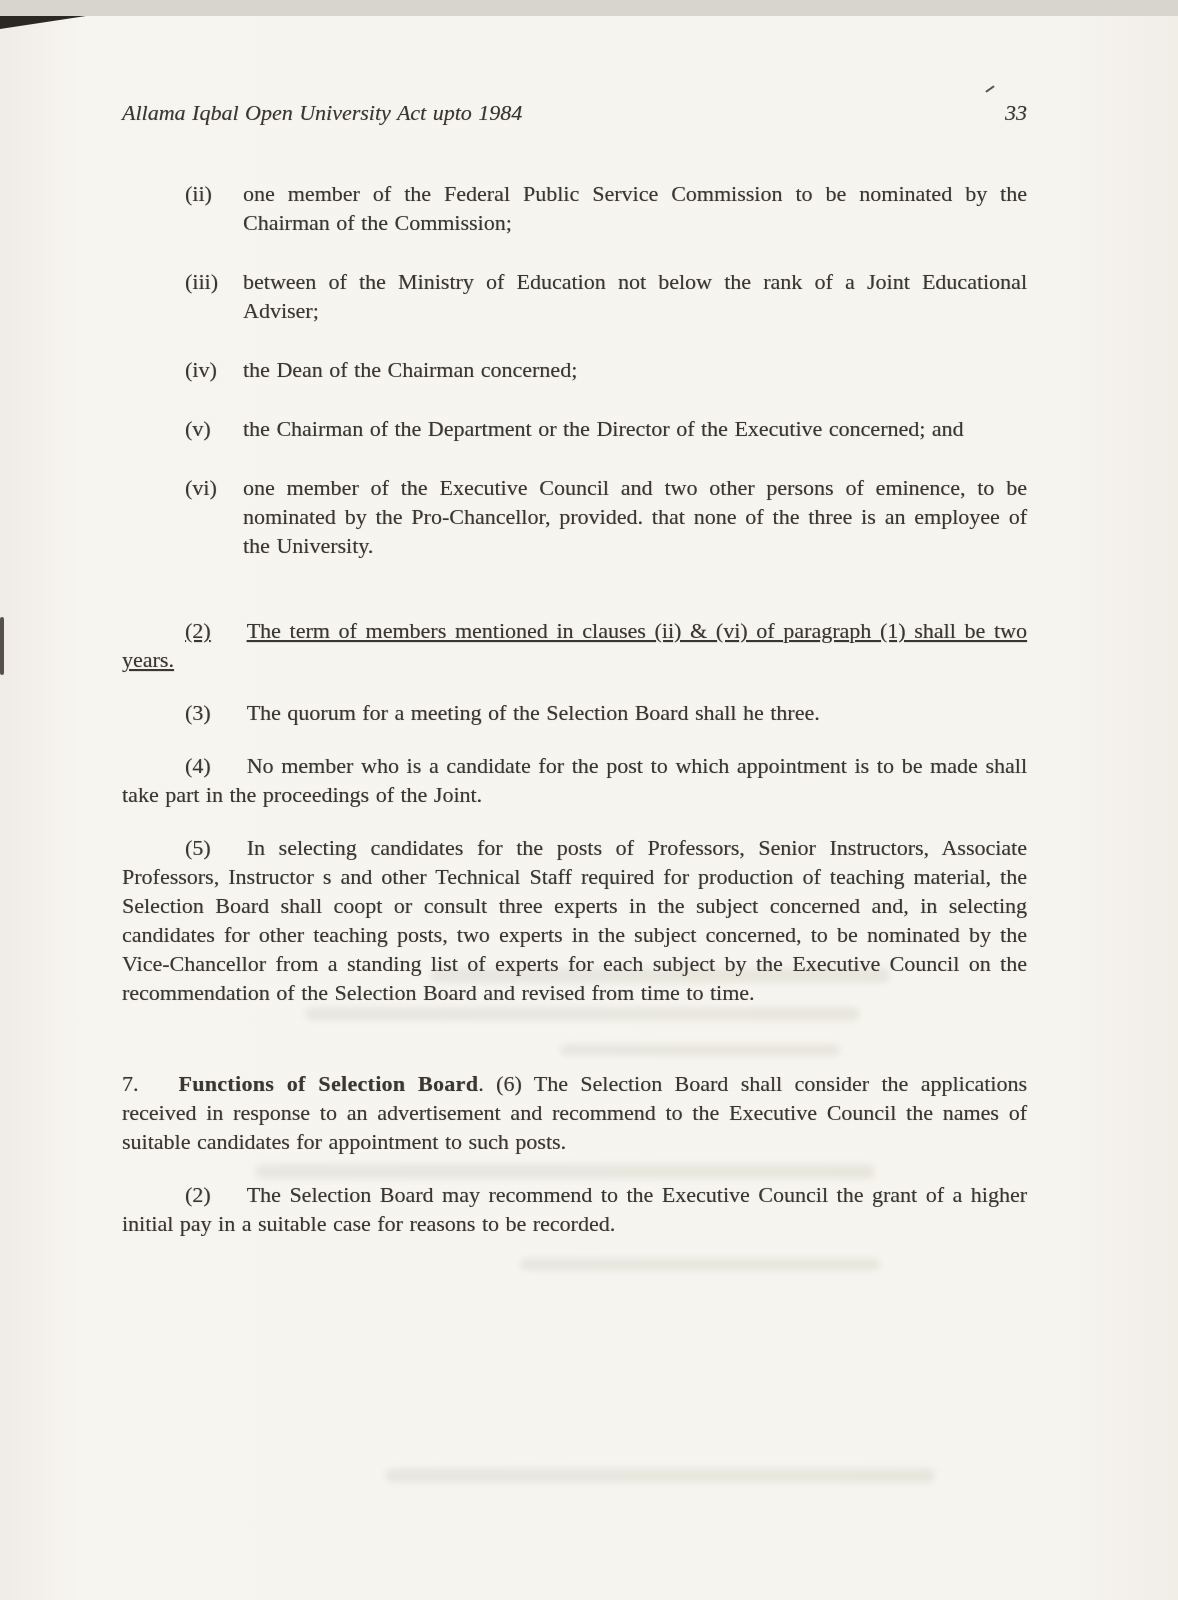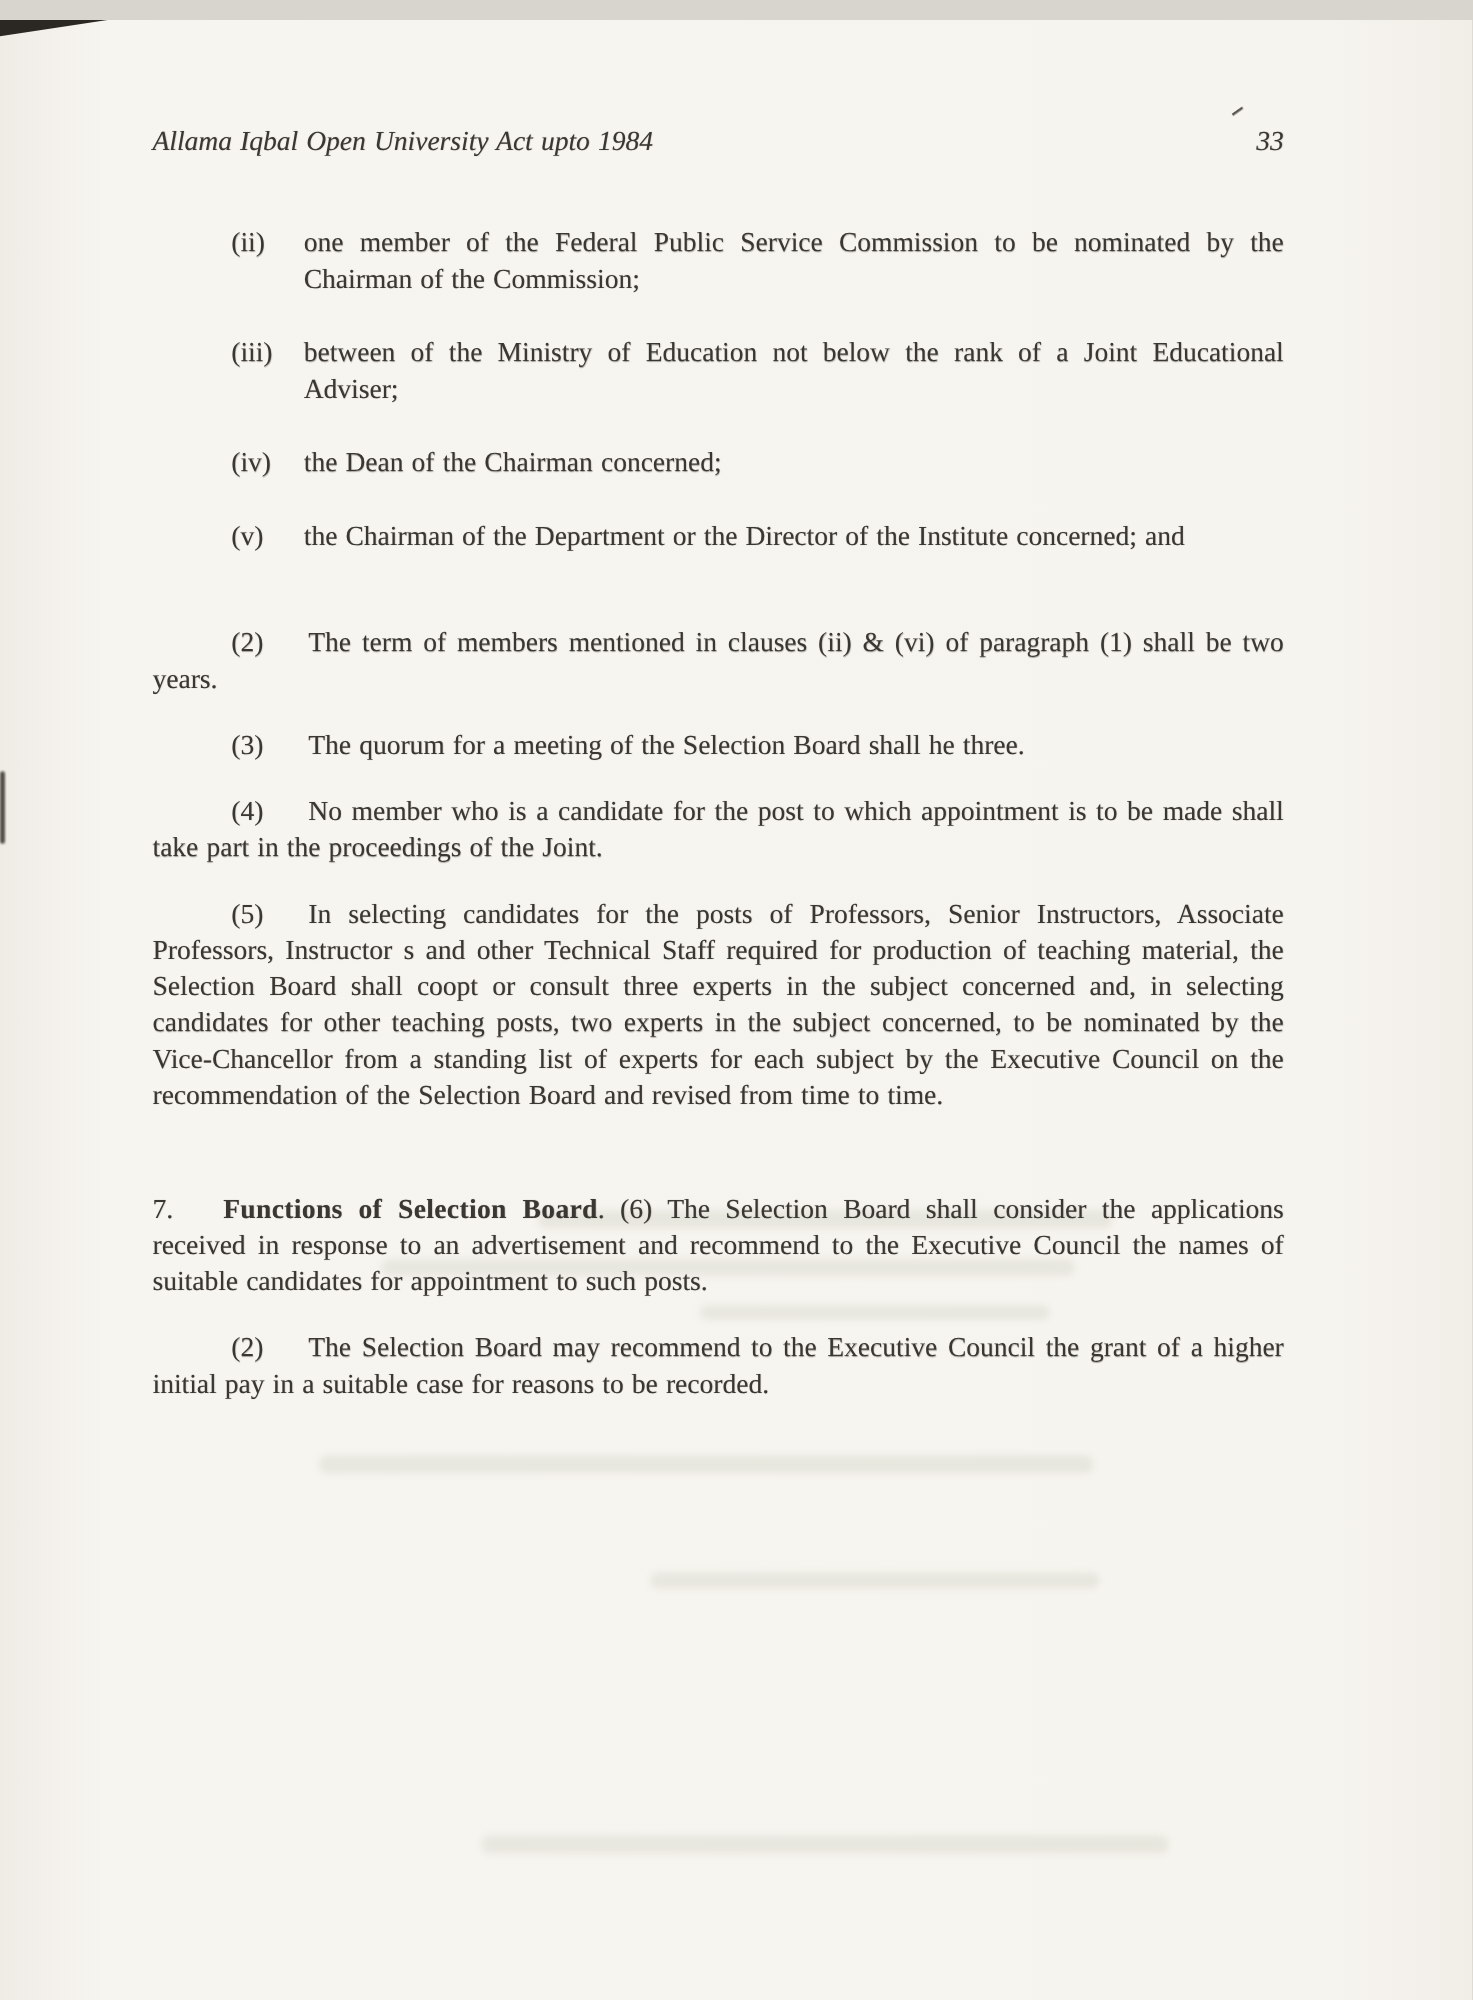--- a/index.html
+++ b/index.html
@@ -89,21 +89,21 @@
   .clause + .clause { margin-top: 30px; }
   .clause-label { width: 58px; flex-shrink: 0; }
   .clause-text { flex: 1; text-align: justify; }
 
   .para {
     text-align: justify;
     text-indent: 63px;
     margin-top: 24px;
   }
   .para-label { padding-right: 36px; }
-  .mt-lg  { margin-top: 56px; }
+  .mt-lg  { margin-top: 56px; text-decoration: underline; }
   .mt-xl  { margin-top: 62px; }
   .mt-sm  { margin-top: 16px; }
   .section-head { text-indent: 0; }
   .sec-num { padding-right: 40px; }
   .sec-title { font-weight: bold; letter-spacing: 0.3px; }
 </style>
 </head>
 <body>
 
 <div class="page">
@@ -133,21 +133,25 @@
       <li class="clause">
         <span class="clause-label">(iii)</span>
         <span class="clause-text">between of the Ministry of Education not below the rank of a Joint Educational Adviser;</span>
       </li>
       <li class="clause">
         <span class="clause-label">(iv)</span>
         <span class="clause-text">the Dean of the Chairman concerned;</span>
       </li>
       <li class="clause">
         <span class="clause-label">(v)</span>
-        <span class="clause-text">the Chairman of the Department or the Director of the Institute concerned; and</span>
+        <span class="clause-text">the Chairman of the Department or the Director of the Executive concerned; and</span>
+      </li>
+      <li class="clause">
+        <span class="clause-label">(vi)</span>
+        <span class="clause-text">one member of the Executive Council and two other persons of eminence, to be nominated by the Pro-Chancellor, provided. that none of the three is an employee of the University.</span>
       </li>
     </ol>
 
     <p class="para mt-lg">
       <span class="para-label">(2)</span><span>The term of members mentioned in clauses (ii) &amp; (vi) of paragraph (1) shall be two years.</span>
     </p>
 
     <p class="para">
       <span class="para-label">(3)</span><span>The quorum for a meeting of the Selection Board shall he three.</span>
     </p>

